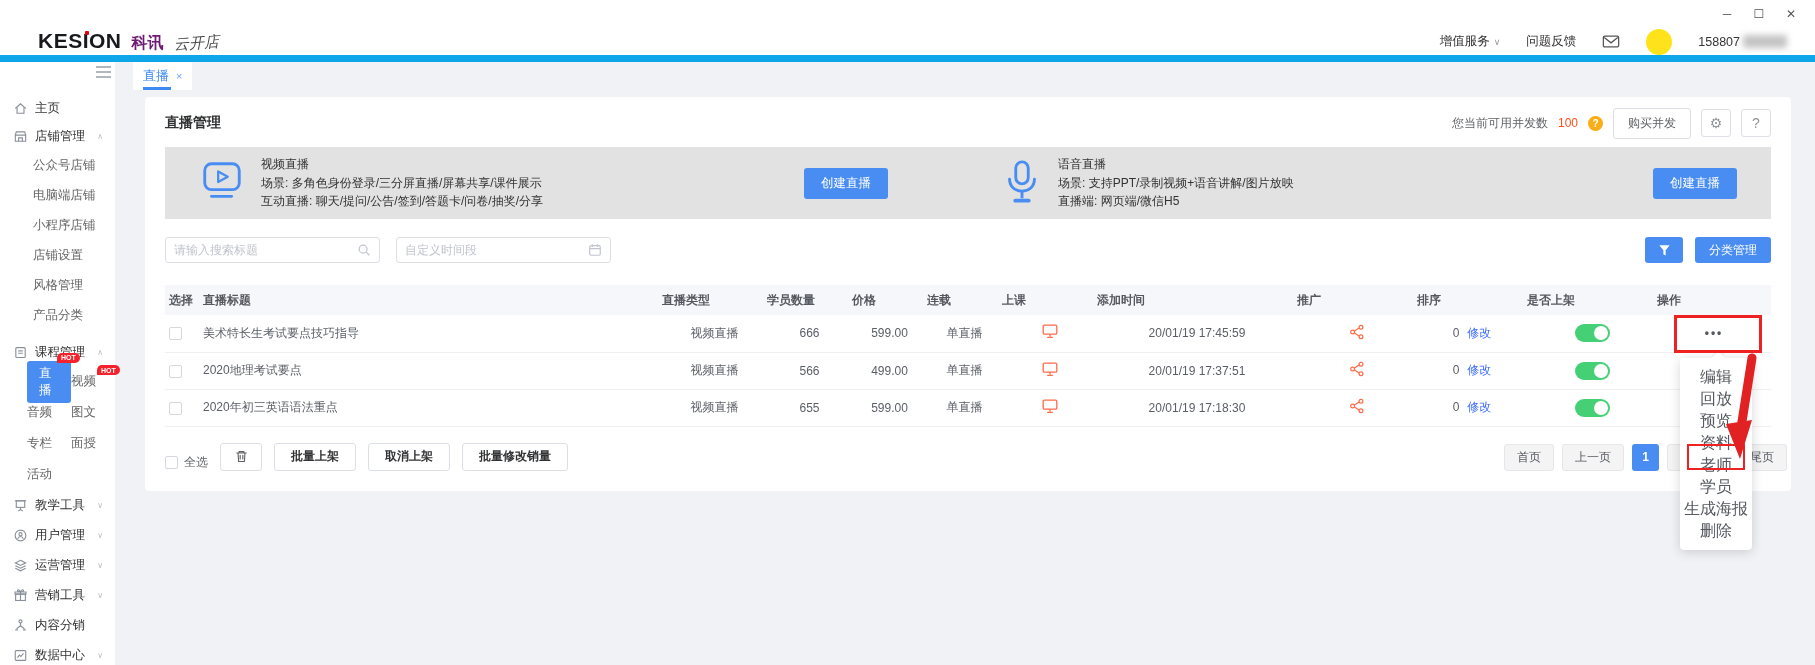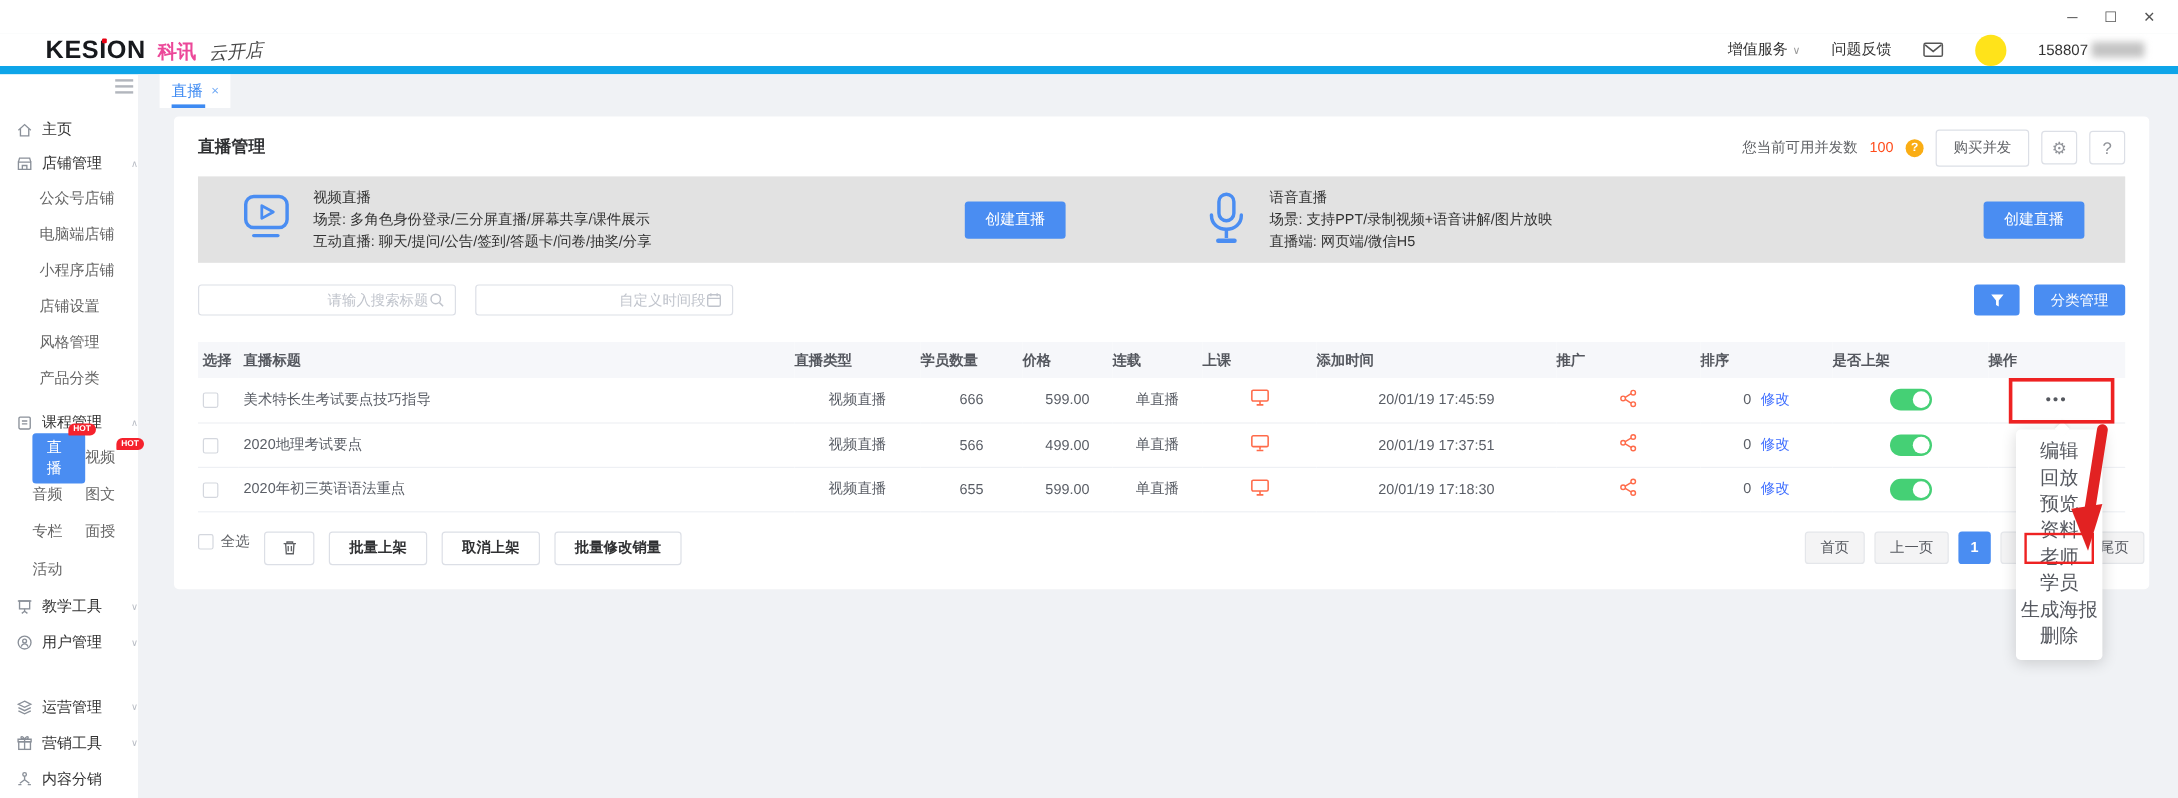--- a/index.html
+++ b/index.html
@@ -7,34 +7,34 @@
 
   
   .titlebar { height:28px; background:#fff; display:flex; justify-content:flex-end; align-items:center; padding-right:8px; }
   .win-btn { width:32px; height:100%; display:flex; align-items:center; justify-content:center; color:#555; font-size:12px; cursor:default; }
 
   
   .appbar { height:34px; background:#fff; border-bottom:7px solid #0ea5e9; display:flex; align-items:center; padding:0 28px 0 38px; }
   .logo { display:flex; align-items:baseline; gap:10px; }
   .brand { font-size:21px; font-weight:800; color:#17191d; letter-spacing:.5px; position:relative; }
   .brand::after { content:''; position:absolute; left:56%; top:2px; width:4px; height:4px; background:#e60012; border-radius:1px; }
-  .brand-cn { font-size:16px; font-weight:700; color:#ec4899; }
+  .brand-cn { font-size:16px; font-weight:700; color:#701a75; }
   .brand-sub { font-family:"DejaVu Serif",serif; font-style:italic; font-size:15px; color:#4a4a4a; transform:rotate(-4deg); display:inline-block; }
   .appbar-right { margin-left:auto; display:flex; align-items:center; gap:26px; font-size:12.5px; color:#333; }
   .nav-link { display:flex; align-items:center; gap:4px; }
   .chev { font-size:9px; color:#999; }
   .avatar { width:26px; height:26px; border-radius:50%; background:#ffe31a; }
   .phone { display:flex; align-items:center; color:#333; }
   .blurred { display:inline-block; width:44px; height:13px; margin-left:3px; background:#c4c4c4; filter:blur(3px); border-radius:2px; }
 
   
   .layout { display:flex; height:603px; }
   .sidebar { width:115px; background:#fff; flex-shrink:0; font-size:12.5px; color:#333; }
   .side-menu { padding-top:32px; }
-  .side-item { display:flex; align-items:center; height:28px; padding:0 0 0 13px; cursor:pointer; }
+  .side-item { display:flex; align-items:center; height:28px; padding:0 12px 0 13px; cursor:pointer; }
   .side-icon { width:15px; height:15px; margin-right:7px; color:#8a9099; flex-shrink:0; }
   .side-icon svg { width:15px; height:15px; display:block; }
   .side-label { flex:1; }
   .side-chev { font-size:8px; color:#b9bdc5; }
   .side-sub { padding-left:33px; color:#666; }
   .side-sub-item { height:30px; line-height:30px; cursor:pointer; }
   .course-item { margin-top:8px; }
   .course-grid { padding-left:27px; color:#666; }
   .course-row { display:flex; align-items:center; height:31px; }
   .course-cell { width:48px; position:relative; cursor:pointer; }
@@ -64,39 +64,39 @@
   .banner { margin-top:14px; height:72px; background:#e2e2e2; display:flex; }
   .banner-half { flex:1; display:flex; align-items:center; padding:0 34px; gap:16px; }
   .banner-icon { color:#4a8df2; flex-shrink:0; }
   .banner-text { font-size:12px; color:#333; line-height:1.55; }
   .btn-primary { background:#4a8df2; color:#fff; border:none; border-radius:3px; padding:7px 17px; font-size:12.5px; cursor:pointer; }
   .bbtn-l { margin-left:auto; margin-right:46px; }
   .bbtn-r { margin-left:auto; }
 
   .filter-row { margin-top:18px; display:flex; align-items:center; gap:16px; }
   .input-box { width:215px; height:26px; border:1px solid #dcdfe6; border-radius:3px; display:flex; align-items:center; padding:0 8px; background:#fff; }
-  .input-box input { border:none; outline:none; flex:1; font-size:12px; color:#333; background:transparent;text-align:right; }
+  .input-box input { border:none; outline:none; flex:1; font-size:12px; color:#333; background:transparent; }
   .input-box input::placeholder { color:#c0c4cc; }
   .filter-right { margin-left:auto; display:flex; gap:12px; }
   .btn-funnel { width:38px; height:26px; background:#4a8df2; border:none; border-radius:3px; display:flex; align-items:center; justify-content:center; cursor:pointer; }
   .btn-cat { background:#4a8df2; color:#fff; font-size:12px; padding:0 14px; height:26px; border:none; border-radius:3px; cursor:pointer; }
 
   table { margin-top:22px; width:100%; border-collapse:collapse; table-layout:fixed; font-size:12px; color:#5a5e66; }
   thead th { background:#f6f7fa; height:30px; font-weight:600; color:#55585f; text-align:left; }
   thead th.ta-l, td.ta-l { text-align:left; padding-left:4px; }
   tbody td { height:37px; text-align:center; border-bottom:1px solid #eef0f4;margin-left:38px; }
   .checkbox { width:13px; height:13px; border:1px solid #d4d7de; border-radius:2px; background:#fff; display:inline-block; vertical-align:middle; cursor:pointer; }
   .link { color:#3d6dff; cursor:pointer; }
   .sort-val { margin-right:8px; }
   .toggle { width:35px; height:18px; background:#45d075; border-radius:9px; position:relative; display:inline-block; vertical-align:middle; cursor:pointer; }
   .toggle::after { content:''; position:absolute; right:2px; top:2px; width:14px; height:14px; background:#fff; border-radius:50%; }
   .dots { font-weight:700; letter-spacing:2px; color:#55585f; cursor:pointer; }
   .cell-icon { display:inline-block; vertical-align:middle; color:#ff6b4a; cursor:pointer; }
 
-  .batch-row { margin-top:16px; display:flex; align-items:flex-start; gap:12px; font-size:12px; color:#606266; }
+  .batch-row { margin-top:16px; display:flex; align-items:flex-end; gap:12px; font-size:12px; color:#606266; }
   .sel-all { display:flex; align-items:center; gap:6px; }
   .btn-sm { border:1px solid #dcdfe6; background:#fff; border-radius:3px; height:28px; padding:0 16px; font-size:12px; color:#303133; font-weight:600; cursor:pointer; }
   .btn-trash { width:42px; padding:0; display:flex; align-items:center; justify-content:center; color:#606266; }
   .pager { margin-left:auto; margin-right:-16px; display:flex; gap:8px; align-items:center; }
   .page-btn { background:#f4f4f5; color:#55585f; height:27px; padding:0 12px; border-radius:3px; font-size:12px; display:flex; align-items:center; border:1px solid #e4e6ea; cursor:pointer; }
   .page-btn.active { background:#4a8df2; color:#fff; width:27px; padding:0; justify-content:center; font-weight:700; border:none; }
 
   
   .action-menu { position:absolute; left:1680px; top:358px; width:72px; background:#fff; border-radius:4px; box-shadow:0 2px 12px rgba(0,0,0,.16); padding:8px 0; z-index:20; }
   .menu-item { height:22px; line-height:22px; text-align:center; font-size:16px; color:#55585f; cursor:pointer; }
@@ -235,21 +235,21 @@
           <svg viewBox="0 0 16 16" fill="none" stroke="currentColor" stroke-width="1.2">
               <circle cx="8" cy="8" r="5.7"></circle>
               <circle cx="8" cy="6.6" r="1.7"></circle>
               <path d="M5 11.6c.6-1.7 1.7-2.5 3-2.5s2.4.8 3 2.5"></path>
             </svg>
         </span>
         <span class="side-label">用户管理</span>
         <span class="side-chev">∨</span>
       </div>
 
-      <div class="side-item" style="height:30px;margin-top:24px;">
+      <div class="side-item" style="height:30px;">
         <span class="side-icon">
           <svg viewBox="0 0 16 16" fill="none" stroke="currentColor" stroke-width="1.2">
               <path d="M8 2.5l5.5 2.7L8 7.9 2.5 5.2z"></path>
               <path d="M2.5 8.2L8 10.9l5.5-2.7"></path>
               <path d="M2.5 11L8 13.7 13.5 11"></path>
             </svg>
         </span>
         <span class="side-label">运营管理</span>
         <span class="side-chev">∨</span>
       </div>

